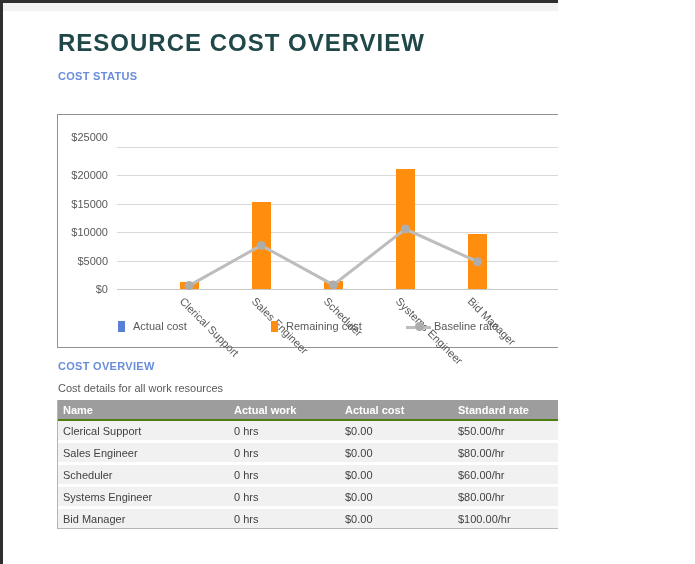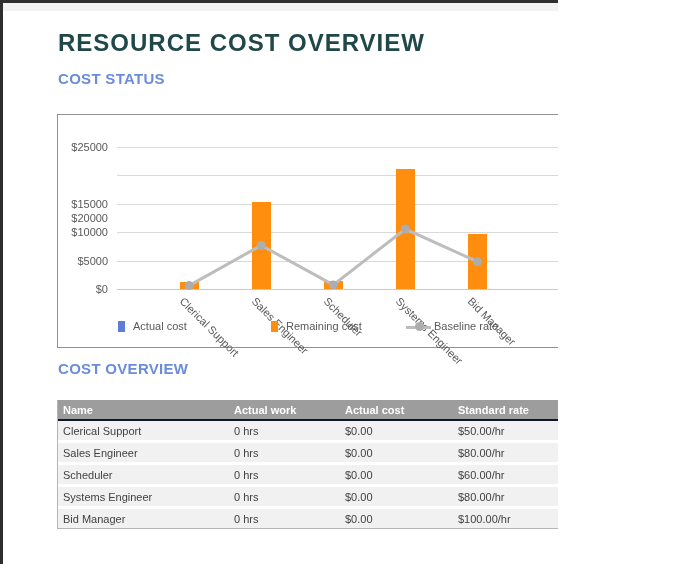--- a/index.html
+++ b/index.html
@@ -6,21 +6,21 @@
   body{font-family:"Liberation Sans", sans-serif; -webkit-font-smoothing:antialiased;}
   .screen{position:relative;width:558px;height:564px;background:#ffffff;overflow:hidden;}
 
   
   .top-bar{position:absolute;left:0;top:0;width:695px;height:3px;background:#2e2e2e;}
   .top-band{position:absolute;left:0;top:3px;width:695px;height:8px;background:#f2f2f2;}
   .left-bar{position:absolute;left:0;top:0;width:3px;height:564px;background:#2e2e2e;}
 
   .report-title{position:absolute;left:58px;top:29px;font-size:24px;font-weight:bold;
     letter-spacing:1px;color:#214849;white-space:nowrap;}
-  .section-heading{position:absolute;font-size:15px;font-weight:bold;color:#6a8cd9;
+  .section-heading{position:absolute;font-size:11px;font-weight:bold;color:#6a8cd9;
     letter-spacing:0.3px;white-space:nowrap;}
   .section-desc{position:absolute;font-size:11px;color:#595959;white-space:nowrap;}
   #cost-status-heading{left:58px;top:70px;}
   #cost-status-desc{left:58px;top:91px;}
   #cost-details-heading{left:58px;top:360px;}
   #cost-details-desc{left:58px;top:382px;}
 
   
   .chart-object{position:absolute;left:57px;top:114px;width:581px;height:234px;
     border:1px solid #919191;background:#ffffff;box-sizing:border-box;}
@@ -37,21 +37,21 @@
   .legend-label{position:absolute;left:15px;top:-1px;}
   .legend-line{position:absolute;left:0;top:5px;width:25px;height:3px;background:#bdbdbd;}
   .legend-dot{position:absolute;left:9px;top:1px;width:9px;height:9px;border-radius:50%;background:#adadad;}
   .legend-label-line{position:absolute;left:28px;top:-1px;}
 
   
   .cost-table{position:absolute;left:57px;top:400px;width:523px;
     border-left:1px solid #b5b5b5;border-right:1px solid #b5b5b5;border-bottom:1px solid #b5b5b5;
     box-sizing:border-box;background:#ffffff;}
   .t-row{display:grid;grid-template-columns:171px 111px 113px 126px;align-items:center;}
-  .t-header{height:19px;background:#9d9d9d;border-bottom:2px solid #0f172a;}
+  .t-header{height:19px;background:#9d9d9d;border-bottom:2px solid #4d7c0f;}
   .t-header .t-cell{color:#ffffff;font-weight:bold;}
   .t-data{height:19px;background:#f1f1f1;border-bottom:3px solid #ffffff;}
   .t-data:last-child{border-bottom:none;}
   .t-cell{font-size:11px;color:#3f3f3f;padding-left:5px;white-space:nowrap;overflow:hidden;}
 </style>
 </head>
 <body>
 
 <div class="screen">
   <div class="top-bar"></div>
@@ -73,22 +73,22 @@
         <div class="bar" style="left: 62.593px; top: 135.184px; height: 6.816px; background: rgb(255, 142, 14);"></div>
         <div class="bar" style="left: 134.686px; top: 54.7552px; height: 87.2448px; background: rgb(255, 142, 14);"></div>
         <div class="bar" style="left: 206.779px; top: 133.821px; height: 8.1792px; background: rgb(255, 142, 14);"></div>
         <div class="bar" style="left: 278.872px; top: 22.0384px; height: 119.962px; background: rgb(255, 142, 14);"></div>
         <div class="bar" style="left: 350.965px; top: 87.472px; height: 54.528px; background: rgb(255, 142, 14);"></div>
       </div>
       <div class="ytick" style="top: 168px;">$0</div>
       <div class="ytick" style="top: 139.6px;">$5000</div>
       <div class="ytick" style="top: 111.2px;">$10000</div>
       <div class="ytick" style="top: 82.8px;">$15000</div>
-      <div class="ytick" style="top: 54.4px; margin-top: 43px;">$20000</div>
-      <div class="ytick" style="top: 26px;">$25000</div>
+      <div class="ytick" style="top: 54.4px;">$20000</div>
+      <div class="ytick" style="top: 16px;">$25000</div>
       <svg class="line-svg" width="465" height="142">
         <polyline points="72.09302325581395,138.592 144.1860465116279,98.3776 216.27906976744185,137.9104 288.3720930232558,82.0192 360.4651162790698,114.736" fill="none" stroke="#bdbdbd" stroke-width="3"></polyline>
         <circle cx="72.09302325581395" cy="138.592" r="4.5" fill="#adadad"></circle>
         <circle cx="144.1860465116279" cy="98.3776" r="4.5" fill="#adadad"></circle>
         <circle cx="216.27906976744185" cy="137.9104" r="4.5" fill="#adadad"></circle>
         <circle cx="288.3720930232558" cy="82.0192" r="4.5" fill="#adadad"></circle>
         <circle cx="360.4651162790698" cy="114.736" r="4.5" fill="#adadad"></circle>
       </svg>
       <div class="cat-label" style="left: 128.093px; top: 180px;">Clerical Support</div>
       <div class="cat-label" style="left: 200.186px; top: 180px;">Sales Engineer</div>
@@ -104,20 +104,21 @@
         <span class="legend-label">Remaining cost</span>
       </div>
       <div class="legend-item" style="left: 348px;">
         <div class="legend-line" style="background: rgb(189, 189, 189);"></div>
         <div class="legend-dot"></div>
         <span class="legend-label-line">Baseline rate</span>
       </div>
     </div>
 
   <div class="section-heading" id="cost-details-heading">COST OVERVIEW</div>
+  <div class="section-desc" id="cost-details-desc">Cost details for all work resources</div>
 
   <div class="cost-table" id="cost-table">
       <div class="t-row t-header">
         <div class="t-cell">Name</div>
         <div class="t-cell">Actual work</div>
         <div class="t-cell">Actual cost</div>
         <div class="t-cell">Standard rate</div>
       </div>
       <div class="t-row t-data">
         <div class="t-cell">Clerical Support</div>

